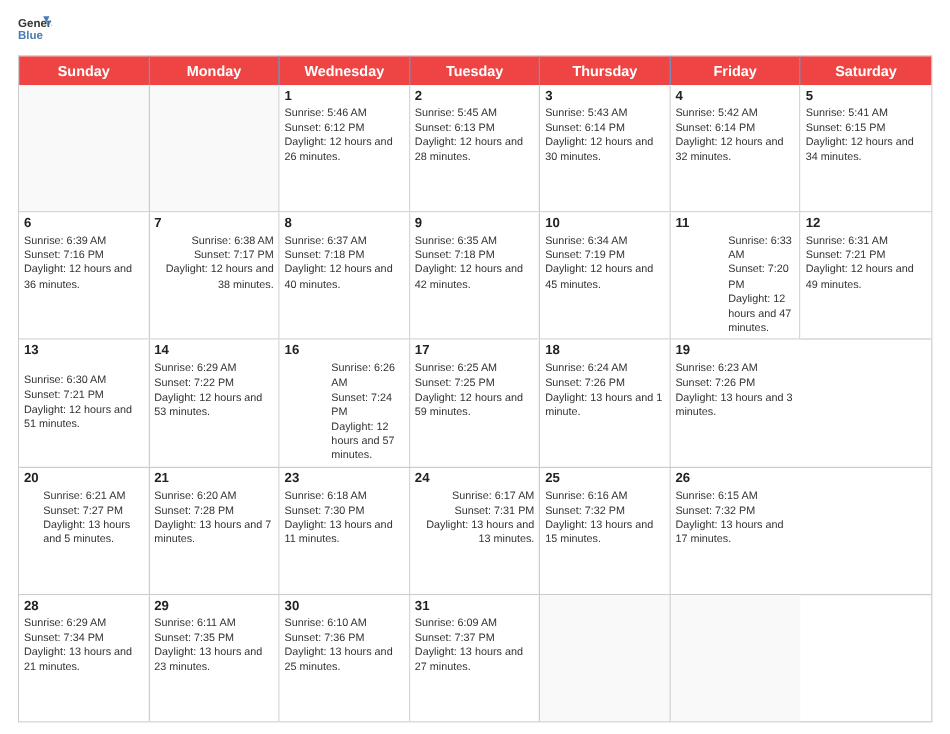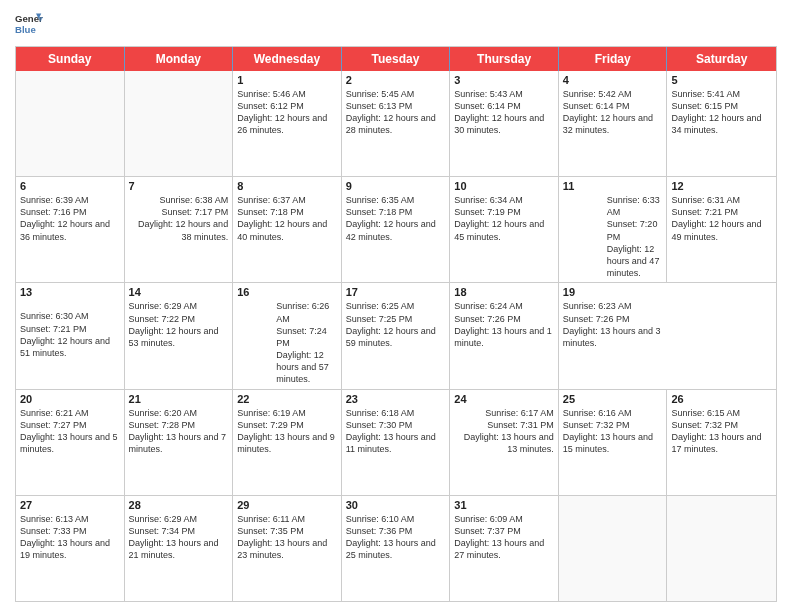--- a/index.html
+++ b/index.html
@@ -241,37 +241,31 @@
           <div class="cal-cell">
             <div class="day-number">19</div>
             <div class="cell-detail" style="white-space: pre-line;">Sunrise: 6:23 AM
 Sunset: 7:26 PM
 Daylight: 13 hours and 3 minutes.</div>
           </div>
         </div>
         <div class="cal-row">
           <div class="cal-cell">
             <div class="day-number">20</div>
-            <div class="cell-detail" style="white-space: pre-line;">Sunrise: 6:21 AM
+            <div class="cell-detail" style="white-space: pre-line; margin-left: 16px;">Sunrise: 6:21 AM
 Sunset: 7:27 PM
 Daylight: 13 hours and 5 minutes.</div>
           </div>
           <div class="cal-cell">
             <div class="day-number">21</div>
             <div class="cell-detail" style="white-space: pre-line;">Sunrise: 6:20 AM
 Sunset: 7:28 PM
 Daylight: 13 hours and 7 minutes.</div>
           </div>
           <div class="cal-cell">
-            <div class="day-number">22</div>
-            <div class="cell-detail" style="white-space: pre-line;">Sunrise: 6:19 AM
-Sunset: 7:29 PM
-Daylight: 13 hours and 9 minutes.</div>
-          </div>
-          <div class="cal-cell">
             <div class="day-number">23</div>
             <div class="cell-detail" style="white-space: pre-line;">Sunrise: 6:18 AM
 Sunset: 7:30 PM
 Daylight: 13 hours and 11 minutes.</div>
           </div>
           <div class="cal-cell">
             <div class="day-number">24</div>
             <div class="cell-detail" style="white-space: pre-line; text-align: right;">Sunrise: 6:17 AM
 Sunset: 7:31 PM
 Daylight: 13 hours and 13 minutes.</div>
@@ -283,26 +277,20 @@
 Daylight: 13 hours and 15 minutes.</div>
           </div>
           <div class="cal-cell">
             <div class="day-number">26</div>
             <div class="cell-detail" style="white-space: pre-line;">Sunrise: 6:15 AM
 Sunset: 7:32 PM
 Daylight: 13 hours and 17 minutes.</div>
           </div>
         </div>
         <div class="cal-row">
-          <div class="cal-cell">
-            <div class="day-number">27</div>
-            <div class="cell-detail" style="white-space: pre-line;">Sunrise: 6:13 AM
-Sunset: 7:33 PM
-Daylight: 13 hours and 19 minutes.</div>
-          </div>
           <div class="cal-cell">
             <div class="day-number">28</div>
             <div class="cell-detail" style="white-space: pre-line;">Sunrise: 6:29 AM
 Sunset: 7:34 PM
 Daylight: 13 hours and 21 minutes.</div>
           </div>
           <div class="cal-cell">
             <div class="day-number">29</div>
             <div class="cell-detail" style="white-space: pre-line;">Sunrise: 6:11 AM
 Sunset: 7:35 PM

